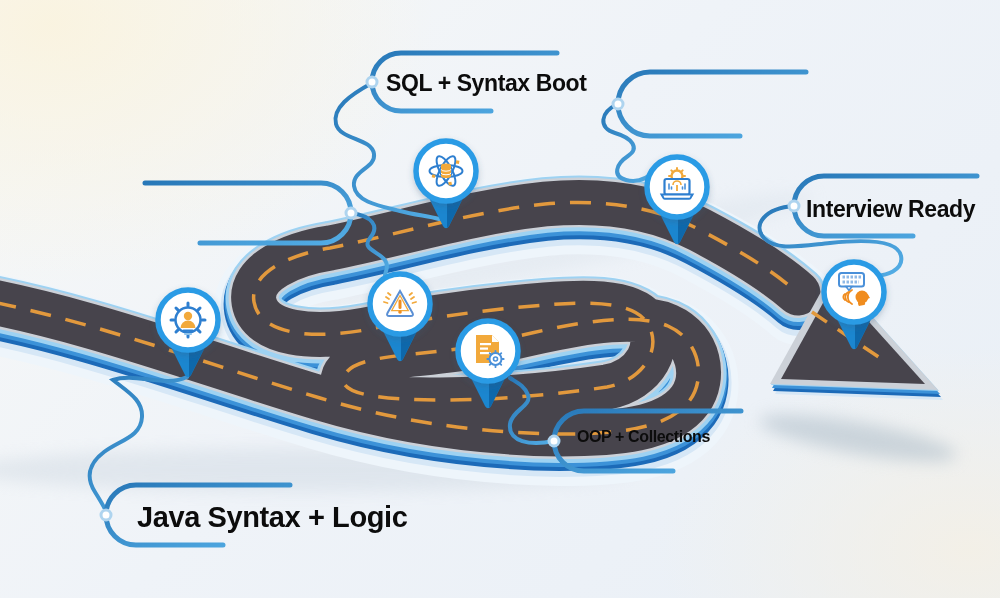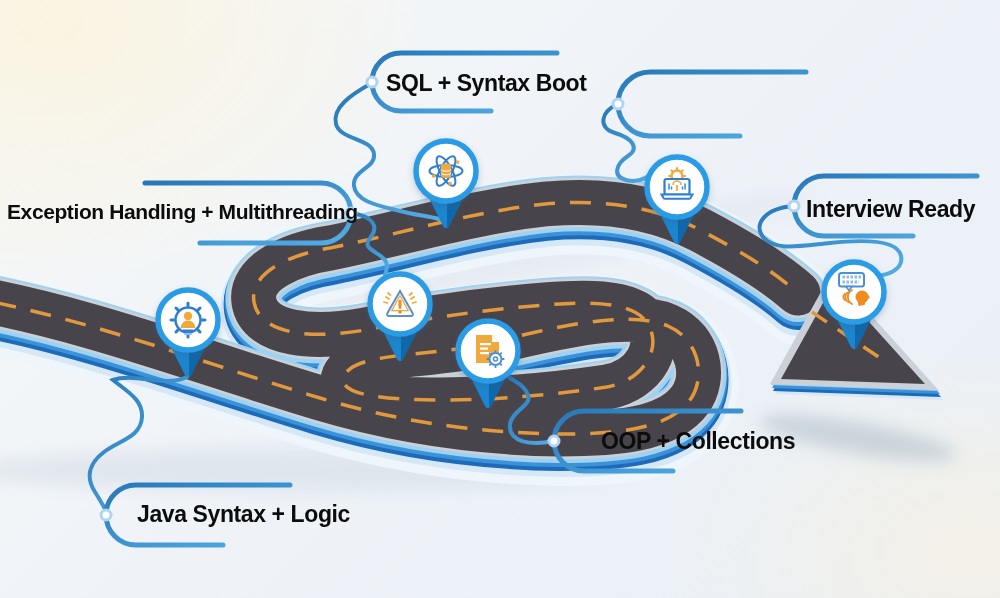--- a/index.html
+++ b/index.html
@@ -240,18 +240,17 @@
       <rect x="4" y="9" width="7" height="4.5" rx="1.5" fill="#f08c1e" transform="rotate(-12 7.5 11)"></rect>
       <g fill="none" stroke="#f08c1e" stroke-width="1.8" stroke-linecap="round">
         <path d="M-2,-2 a8,8 0 0 0 0,14"></path>
         <path d="M-5.5,0 a5.5,5.5 0 0 0 0,10"></path>
         <path d="M-9,2 a3.5,3.5 0 0 0 0,6"></path>
       </g>
     </g>
   </g>
 </svg>
 
-  <div class="milestone-label" style="left:137px;top:501px;font-size:23px;">Java Syntax + Logic</div>
-  <div class="milestone-label" style="left:7px;top:200px;font-size:21px;">Exception Handling + Multithreading</div>
-  <div class="milestone-label" style="left:577px;top:428px;font-size:23px;margin-left:24px;">OOP + Collections</div>
+  <div class="milestone-label" style="left:137px;top:501px;font-size:29px;">Java Syntax + Logic</div>
+  <div class="milestone-label" style="left:577px;top:428px;font-size:16px;">OOP + Collections</div>
   <div class="milestone-label" style="left:386px;top:70px;font-size:23px;">SQL + Syntax Boot</div>
   <div class="milestone-label" style="left:806px;top:196px;font-size:23px;text-align:center;">Interview Ready</div>
 </div>
 
 </body></html>

